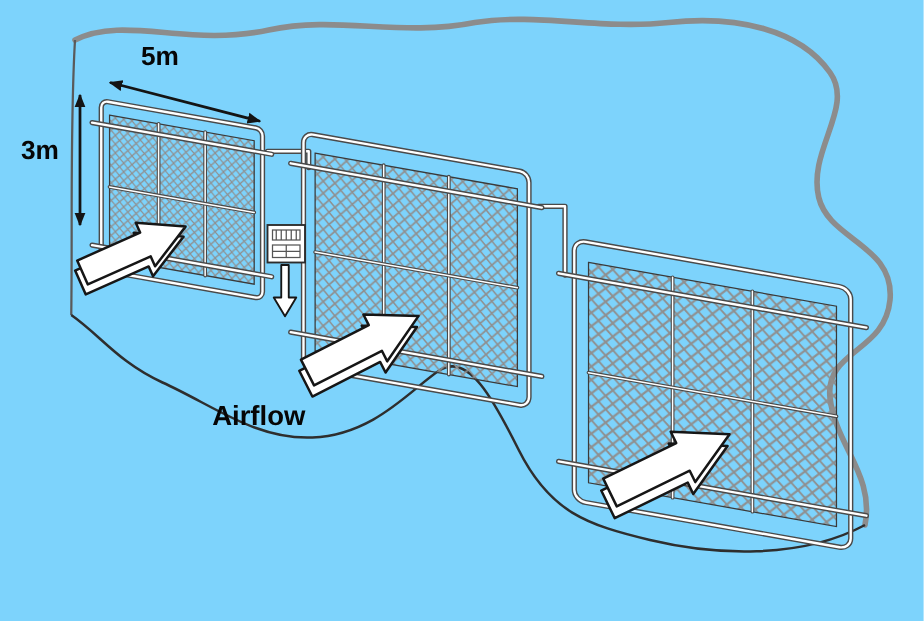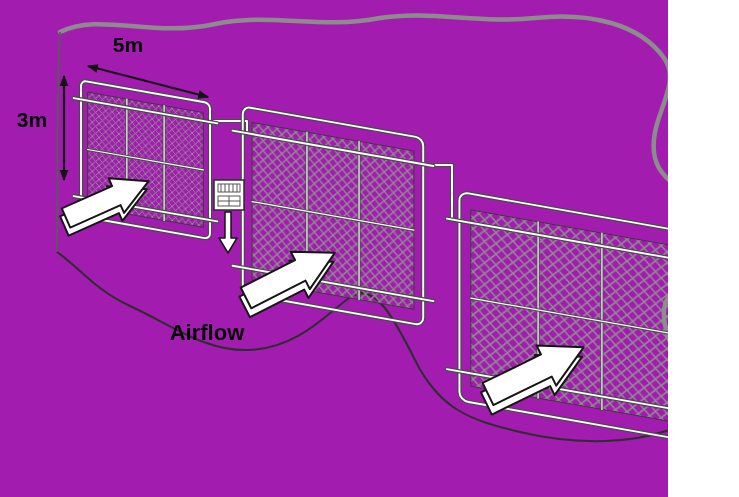--- a/index.html
+++ b/index.html
@@ -3,23 +3,23 @@
 <meta charset="utf-8">
 <style>
   html, body {
     margin: 0;
     padding: 0;
     background: #ffffff;
     font-family: "Liberation Sans", sans-serif;
   }
   .canvas {
     position: relative;
-    width: 668px;
+    width: 739px;
     height: 497px;
-    background: #a21caf;
+    background: #7dd3fc;
     overflow: hidden;
   }
   svg { display: block; }
 
   
   .tube-d {
     fill: none;
     stroke: #4a4a4a;
     stroke-width: 4.2;
     stroke-linejoin: round;

